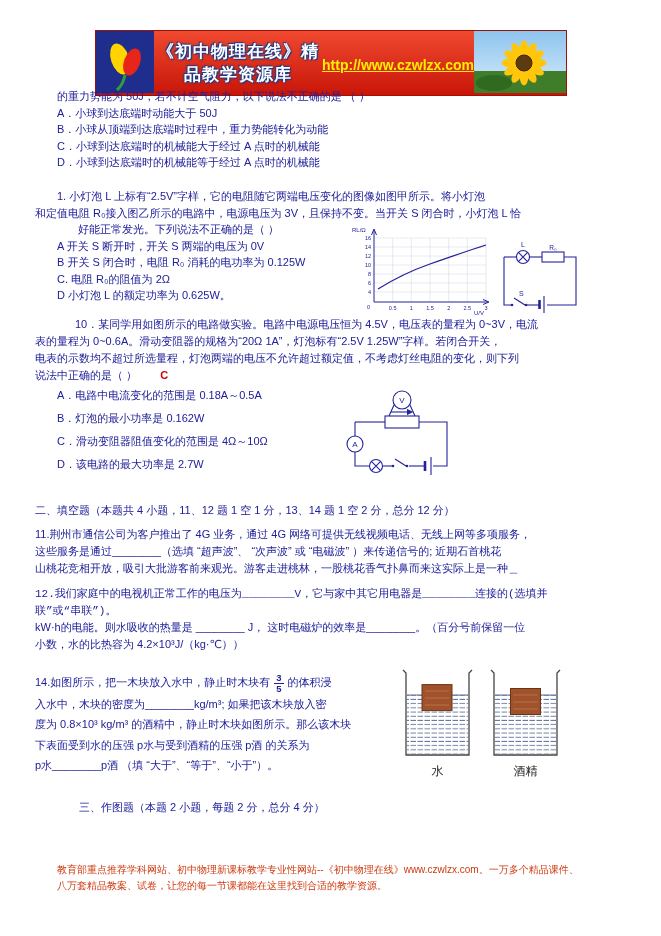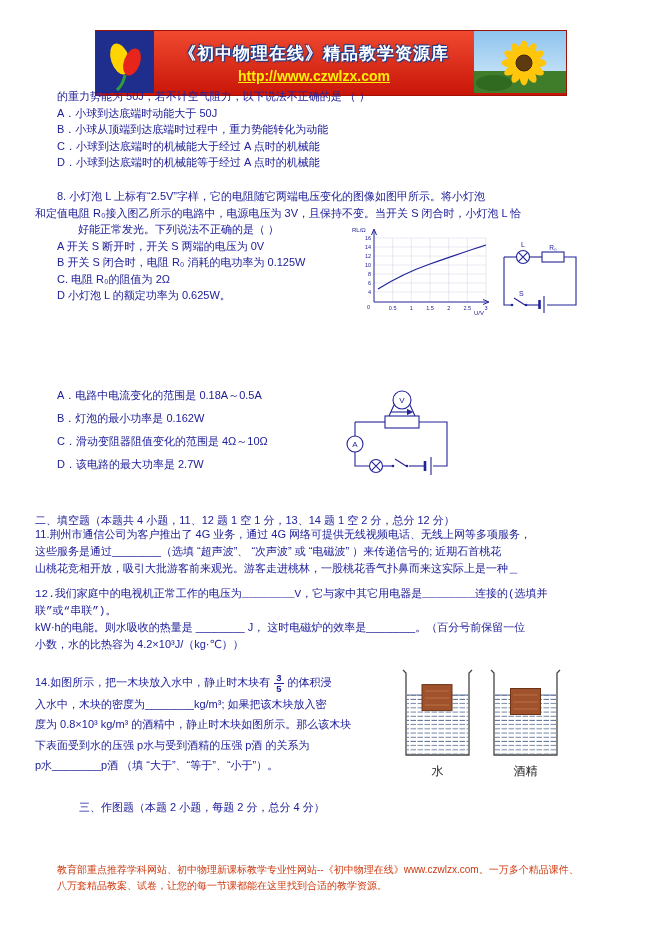--- a/index.html
+++ b/index.html
@@ -7,31 +7,31 @@
         font-family:"Liberation Sans","DejaVu Sans",sans-serif;color:#20209a;font-size:11px;}
   .abs{position:absolute;}
   .tline{white-space:nowrap;}
   .ml22{margin-left:22px;}
   .ml40{margin-left:40px;}
   .ml43{margin-left:43px;}
 
   
   .banner{left:95px;top:30px;width:470px;height:64px;display:flex;align-items:stretch;
           background:linear-gradient(180deg,#f04a30,#c81508);border:1px solid #9c1206;}
-  .banner-center{flex:1;display:flex;flex-direction:column;align-items:center;justify-content:center;}
+  .banner-center{flex:1;display:flex;flex-direction:row;align-items:center;justify-content:center;text-align:center;}
   .banner-title{font-size:17px;font-weight:bold;color:#ffffff;letter-spacing:1px;
                 text-shadow:1px 1px 0 #1a3c8c,-1px -1px 0 #1a3c8c,0 0 3px #102a6e;}
   .banner-url{margin-top:3px;font-size:14px;font-weight:bold;color:#ffef00;text-decoration:underline;}
 
   
   #q8-block{left:35px;top:88px;line-height:16.5px;}
   #q9-block{left:35px;top:188px;line-height:16.5px;}
   #q10-block{left:35px;top:316px;line-height:17px;}
   #q10-options{left:57px;top:384px;line-height:23px;}
-  #sec2{left:35px;top:503px;margin-top:10px;}
+  #sec2{left:35px;top:503px;}
   #q11-block{left:35px;top:526px;line-height:17px;}
   #q12-block{left:35px;top:586px;line-height:17px;font-family:Liberation Mono, monospace;}
   #q13-block{left:35px;top:619px;line-height:17px;}
   #q14-block{left:35px;top:672px;line-height:20.5px;}
   #sec3{left:35px;top:800px;margin-left:44px;}
   #footer{left:57px;top:862px;line-height:16px;font-size:10px;color:#cf3a10;}
 
   #fig-graph{left:350px;top:224px;}
   #fig-circ9{left:498px;top:240px;}
   #fig-circ10{left:345px;top:386px;}
@@ -92,21 +92,21 @@
 
   <div class="abs" id="q8-block">
     <div class="tline ml22">的重力势能为 50J，若不计空气阻力，以下说法不正确的是 （        ）</div>
     <div class="tline ml22">A．小球到达底端时动能大于 50J</div>
     <div class="tline ml22">B．小球从顶端到达底端时过程中，重力势能转化为动能</div>
     <div class="tline ml22">C．小球到达底端时的机械能大于经过 A 点时的机械能</div>
     <div class="tline ml22">D．小球到达底端时的机械能等于经过 A 点时的机械能</div>
   </div>
 
   <div class="abs" id="q9-block">
-    <div class="tline ml22">8. 小灯泡 L 上标有“2.5V”字样，它的电阻随它两端电压变化的图像如图甲所示。将小灯泡</div>
+    <div class="tline ml22">1. 小灯泡 L 上标有“2.5V”字样，它的电阻随它两端电压变化的图像如图甲所示。将小灯泡</div>
     <div class="tline">和定值电阻 R₀接入图乙所示的电路中，电源电压为 3V，且保持不变。当开关 S 闭合时，小灯泡 L 恰</div>
     <div class="tline ml43">好能正常发光。下列说法不正确的是（        ）</div>
     <div class="tline ml22">A 开关 S 断开时，开关 S 两端的电压为 0V</div>
     <div class="tline ml22">B 开关 S 闭合时，电阻 R₀ 消耗的电功率为 0.125W</div>
     <div class="tline ml22">C. 电阻 R₀的阻值为 2Ω</div>
     <div class="tline ml22">D 小灯泡 L 的额定功率为 0.625W。</div>
   </div>
 
   <svg class="abs" id="fig-graph" width="142" height="92" viewBox="0 0 142 92">
     <g stroke="#c8c8e0" stroke-width="0.4">
@@ -169,20 +169,29 @@
       <circle cx="28" cy="65" r="1.3"></circle>
         <circle cx="14" cy="65" r="1.3"></circle>
     </g>
     <g font-size="7" fill="#23239a" font-family="Liberation Sans,DejaVu Sans,sans-serif">
       <text x="25" y="7" text-anchor="middle">L</text>
       <text x="55" y="9.5" font-size="6.5" text-anchor="middle">R₀</text>
       <text x="21" y="56">S</text>
     </g>
   </svg>
 
+  <div class="abs" id="q10-block">
+    <div class="tline ml40">10．某同学用如图所示的电路做实验。电路中电源电压恒为 4.5V，电压表的量程为 0~3V，电流</div>
+    <div class="tline">表的量程为 0~0.6A。滑动变阻器的规格为“20Ω 1A”，灯泡标有“2.5V 1.25W”字样。若闭合开关，</div>
+    <div class="tline">电表的示数均不超过所选量程，灯泡两端的电压不允许超过额定值，不考虑灯丝电阻的变化，则下列</div>
+    <div class="tline">
+      <span>说法中正确的是（        ）</span>
+      <span class="answer">C</span>
+    </div>
+  </div>
   <div class="abs" id="q10-options">
     <div class="tline">A．电路中电流变化的范围是 0.18A～0.5A</div>
     <div class="tline">B．灯泡的最小功率是 0.162W</div>
     <div class="tline">C．滑动变阻器阻值变化的范围是 4Ω～10Ω</div>
     <div class="tline">D．该电路的最大功率是 2.7W</div>
   </div>
 
   <svg class="abs" id="fig-circ10" width="112" height="96" viewBox="0 0 112 96">
     <g stroke="#23239a" stroke-width="1.1" fill="none">
       <path d="M10,36 H40"></path>

